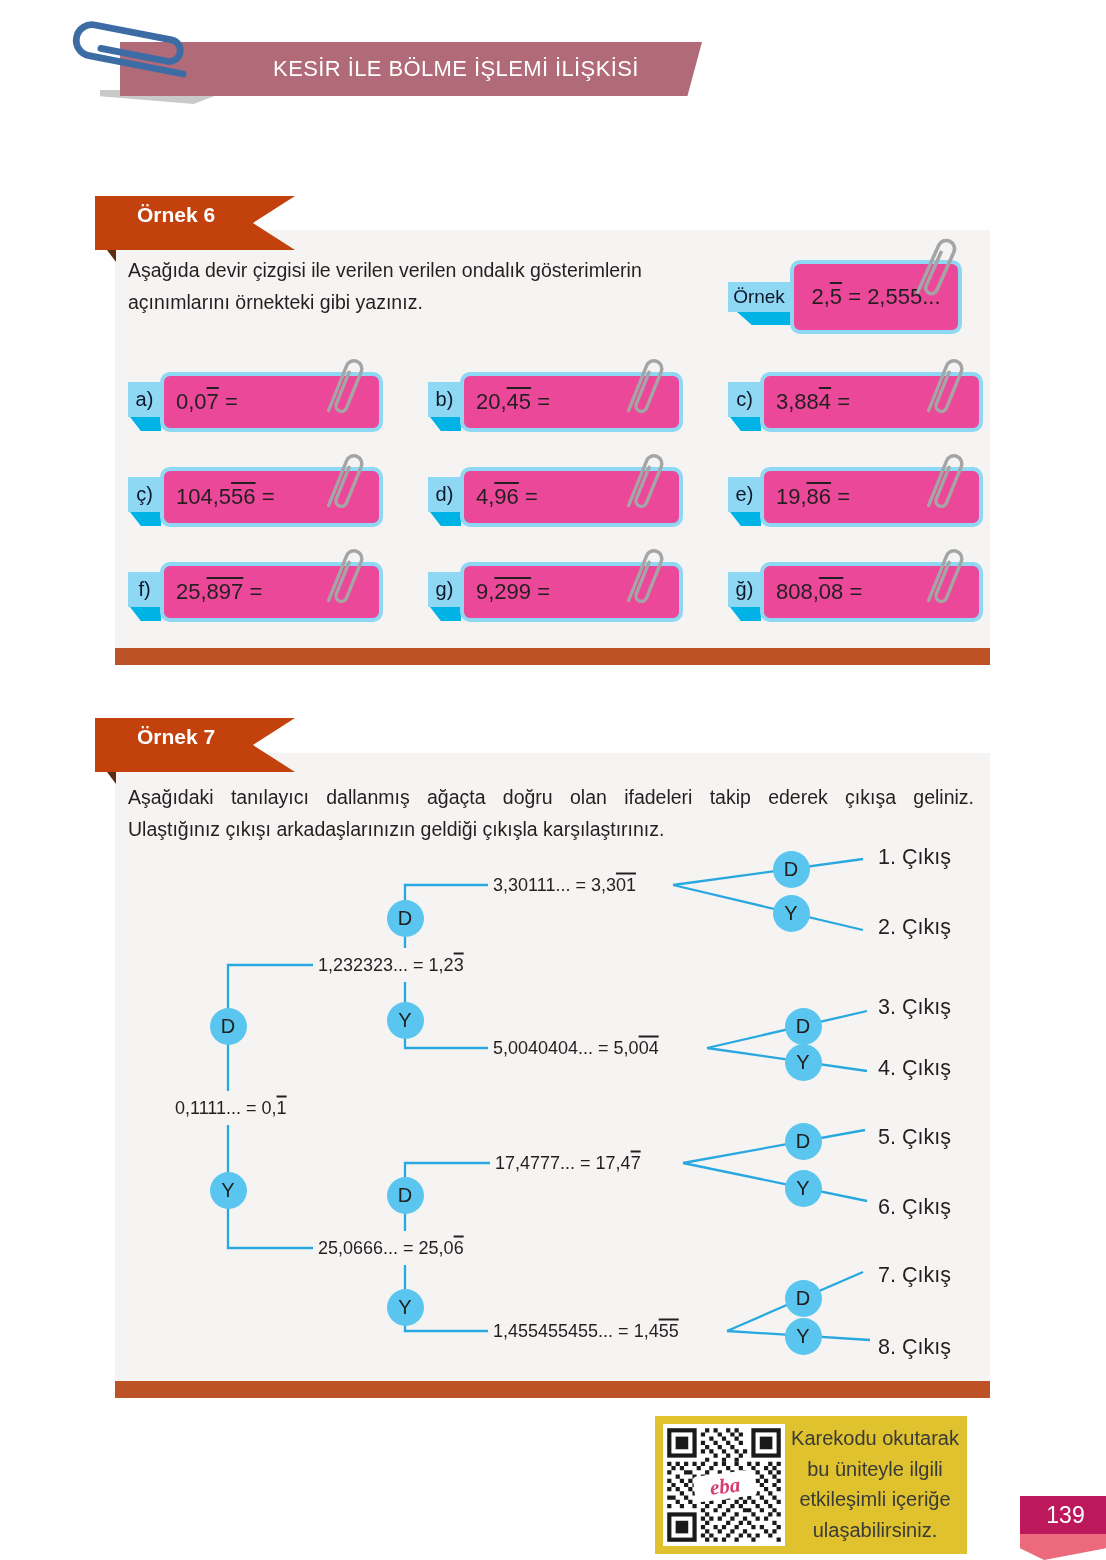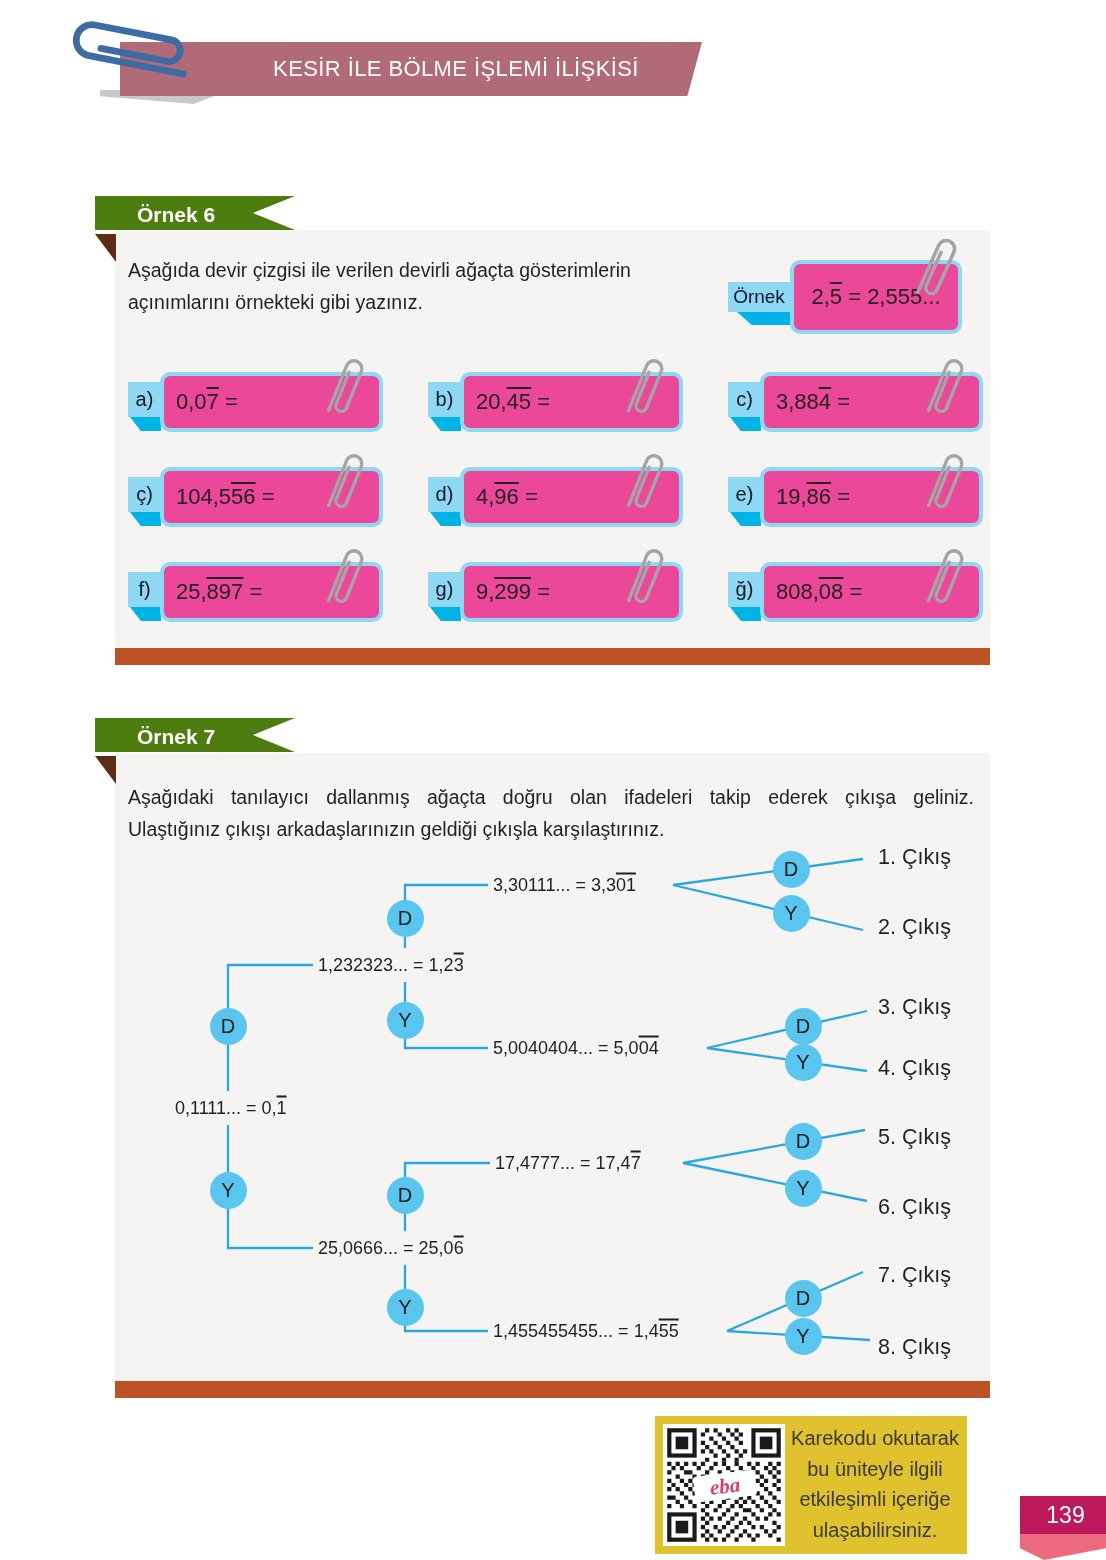--- a/index.html
+++ b/index.html
@@ -10,21 +10,21 @@
   .title-banner{position:absolute;left:120px;top:42px;width:582px;height:54px;
     background:#B16A77;clip-path:polygon(0 0,100% 0,97.5% 100%,0 100%);
     display:flex;align-items:center;justify-content:center;padding-left:90px;box-sizing:border-box;
     color:#fff;font-size:22px;letter-spacing:.4px;z-index:3;}
   .banner-shadow{position:absolute;left:100px;top:90px;width:130px;height:14px;background:#c9c9c9;
     clip-path:polygon(0 0,100% 0,72% 100%,0 45%);z-index:2;}
   .blue-clip{position:absolute;left:100px;top:-28px;width:70px;height:156px;
     transform:rotate(-79deg);transform-origin:50% 50%;z-index:6;}
 
   
-  .exbanner{position:absolute;left:95px;width:200px;height:34px;background:#4d7c0f;
+  .exbanner{position:absolute;left:95px;width:200px;height:54px;background:#c2410c;
     clip-path:polygon(0 0,100% 0,79% 50%,100% 100%,0 100%);
     color:#fff;font-weight:bold;font-size:21px;line-height:38px;padding-left:42px;
     box-sizing:border-box;z-index:4;}
   .exfold{position:absolute;left:95px;width:21px;height:28px;background:#5E2C13;
     clip-path:polygon(0 0,100% 0,100% 100%);z-index:3;}
 
   
   .panel{position:absolute;left:115px;width:875px;background:#F5F4F2;z-index:1;}
   .panel-bar{position:absolute;left:0;right:0;bottom:0;height:17px;background:#BE5227;}
   .intro{position:absolute;left:13px;font-size:19.5px;line-height:32px;color:#231F20;}
@@ -96,21 +96,21 @@
       <use href="#pclip"></use>
     </svg>
 
   <div class="exbanner" style="top:196px">
     <span>Örnek 6</span>
   </div>
   <div class="exfold" style="top:234px"></div>
 
   <div class="panel" style="top:230px;height:435px">
     <div class="intro" style="top:24px">
-      <div>Aşağıda devir çizgisi ile verilen devirli ağaçta gösterimlerin</div>
+      <div>Aşağıda devir çizgisi ile verilen verilen ondalık gösterimlerin</div>
       <div>açınımlarını örnekteki gibi yazınız.</div>
     </div>
 
     <div class="examplegroup">
       <div class="tab">Örnek</div>
       <div class="tabfold"></div>
       <div class="card">
         <span>2,<span class="ovl">5</span> = 2,555...</span>
       </div>
       <svg class="clip clip-gray" viewBox="0 0 26 60">

